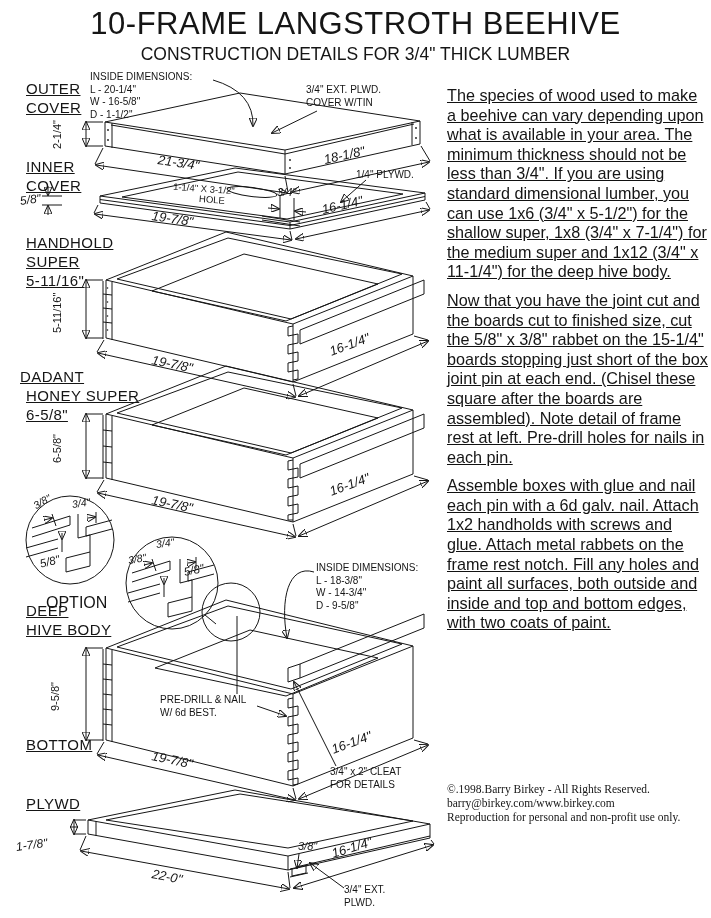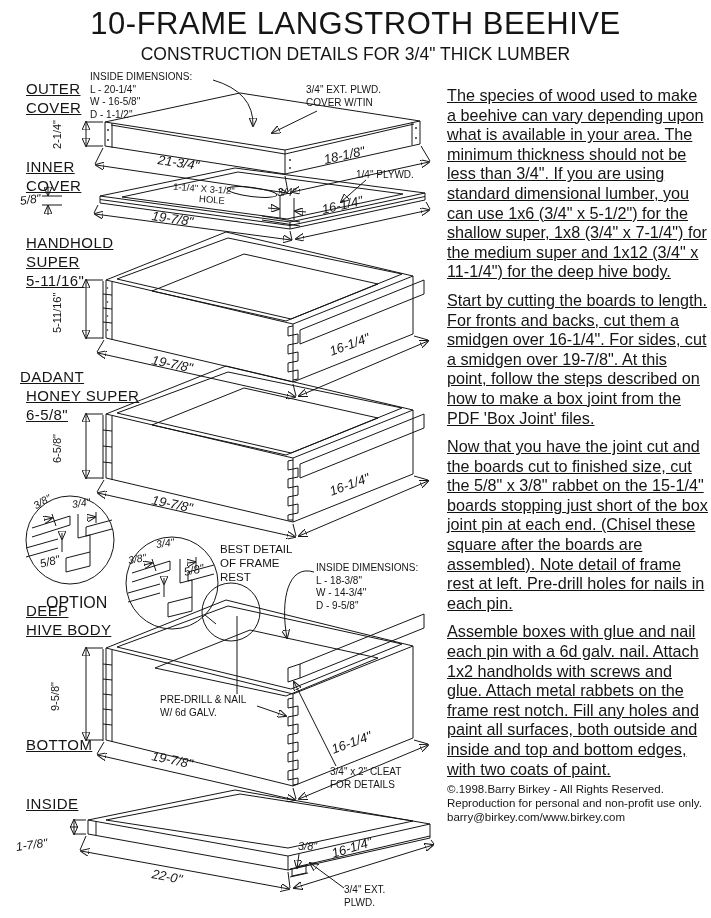--- a/index.html
+++ b/index.html
@@ -13,21 +13,21 @@
   .diagram svg { position:absolute; left:0; top:0; }
   .lbl { position:absolute; font-size:15px; text-decoration:underline; white-space:nowrap; letter-spacing:0.4px; color:#151515; }
   .ann { position:absolute; font-size:10px; line-height:12.5px; white-space:nowrap; color:#151515; }
   .ann.small { font-size:9.5px; line-height:10.5px; }
   .ann.mid { font-size:11.5px; line-height:14px; }
   .dim { position:absolute; font-size:13px; font-style:italic; white-space:nowrap; transform-origin:left center; color:#151515; }
   .dim.s { font-size:10.5px; }
   .vdim { position:absolute; font-size:11px; white-space:nowrap; transform:rotate(-90deg); transform-origin:0 100%; color:#151515; }
   .article { position:absolute; left:447px; top:86px; width:262px;text-decoration:underline; }
   .article p { font-size:16.2px; line-height:19.6px; margin-bottom:9px; color:#151515; }
-  .footer { position:absolute; left:447px; top:782px; font-size:11.5px; line-height:14px; color:#151515; }
+  .footer { position:absolute; left:447px; top:782px; font-size:11.5px; line-height:14px; color:#151515;font-family:Liberation Serif, serif; }
   svg path, svg line, svg circle, svg ellipse { stroke:#161616; stroke-width:1; fill:none; }
   svg .dot { fill:#161616; stroke:none; }
 </style>
 </head>
 <body>
 
 <div class="page">
 
   <header>
     <h1>10-FRAME LANGSTROTH BEEHIVE</h1>
@@ -218,64 +218,58 @@
     <div class="dim" style="left:152px;top:424px;transform:rotate(12deg)">19-7/8"</div>
     <div class="dim" style="left:330px;top:416px;transform:rotate(-20deg)">16-1/4"</div>
 
     <div class="dim s" style="left:34px;top:432px;transform:rotate(-30deg)">3/8"</div>
     <div class="dim s" style="left:72px;top:430px;transform:rotate(-8deg)">3/4"</div>
     <div class="dim" style="left:40px;top:490px;font-size:11.5px;transform:rotate(-15deg)">5/8"</div>
     <div class="ann" style="left:46px;top:529px;font-size:16px">OPTION</div>
     <div class="dim s" style="left:128px;top:486px;transform:rotate(-10deg)">3/8"</div>
     <div class="dim s" style="left:156px;top:470px;transform:rotate(-8deg)">3/4"</div>
     <div class="dim" style="left:184px;top:498px;font-size:11.5px;transform:rotate(-12deg)">5/8"</div>
-    <div class="ann mid" style="left:220px;top:474px">
-      <div>BEST DETAIL</div>
-      <div>OF FRAME</div>
-      <div>REST</div>
-    </div>
     <div class="ann" style="left:316px;top:494px">
       <div>INSIDE DIMENSIONS:</div>
       <div>L - 18-3/8"</div>
       <div>W - 14-3/4"</div>
       <div>D - 9-5/8"</div>
     </div>
 
     <div class="lbl" style="left:26px;top:534px">DEEP</div>
     <div class="lbl" style="left:26px;top:553px">HIVE BODY</div>
     <div class="vdim" style="left:61px;top:631px">9-5/8"</div>
     <div class="ann" style="left:160px;top:626px">
       <div>PRE-DRILL &amp; NAIL</div>
-      <div>W/ 6d GALV.</div>
+      <div>W/ 6d BEST.</div>
     </div>
     <div class="dim" style="left:152px;top:680px;transform:rotate(12deg)">19-7/8"</div>
     <div class="dim" style="left:332px;top:674px;transform:rotate(-20deg)">16-1/4"</div>
     <div class="ann" style="left:330px;top:698px">
       <div>3/4" x 2" CLEAT</div>
       <div>FOR DETAILS</div>
     </div>
 
     <div class="lbl" style="left:26px;top:668px">BOTTOM</div>
-    <div class="lbl" style="left:26px;top:727px">INSIDE</div>
+    <div class="lbl" style="left:26px;top:727px">PLYWD</div>
     <div class="dim" style="left:16px;top:772px;font-size:12px;transform:rotate(-8deg)">1-7/8"</div>
     <div class="dim" style="left:152px;top:798px;transform:rotate(11deg)">22-0"</div>
     <div class="dim" style="left:298px;top:772px;font-size:11px">3/8"</div>
     <div class="dim" style="left:332px;top:778px;transform:rotate(-17deg)">16-1/4"</div>
     <div class="ann" style="left:344px;top:816px">
       <div>3/4" EXT.</div>
       <div>PLWD.</div>
     </div>
   </div>
 
   <div class="article">
     <p>The species of wood used to make a beehive can vary depending upon what is available in your area. The minimum thickness should not be less than 3/4". If you are using standard dimensional lumber, you can use 1x6 (3/4" x 5-1/2") for the shallow super, 1x8 (3/4" x 7-1/4") for the medium super and 1x12 (3/4" x 11-1/4") for the deep hive body.</p>
-    <p>Start by cutting the boards to length. For fronts and backs, cut them a smidgen over 16-1/4". For sides, cut a smidgen over 19-7/8". At this point, follow the steps described on how to make a box joint from the PDF 'Box Joint' files.</p>
     <p>Now that you have the joint cut and the boards cut to finished size, cut the 5/8" x 3/8" rabbet on the 15-1/4" boards stopping just short of the box joint pin at each end. (Chisel these square after the boards are assembled). Note detail of frame rest at left. Pre-drill holes for nails in each pin.</p>
     <p>Assemble boxes with glue and nail each pin with a 6d galv. nail. Attach 1x2 handholds with screws and glue. Attach metal rabbets on the frame rest notch. Fill any holes and paint all surfaces, both outside and inside and top and bottom edges, with two coats of paint.</p>
   </div>
 
   <div class="footer">
     <div>©.1998.Barry Birkey - All Rights Reserved.</div>
+    <div>barry@birkey.com/www.birkey.com</div>
     <div>Reproduction for personal and non-profit use only.</div>
-    <div>barry@birkey.com/www.birkey.com</div>
   </div>
 
 </div>
 
 </body></html>

